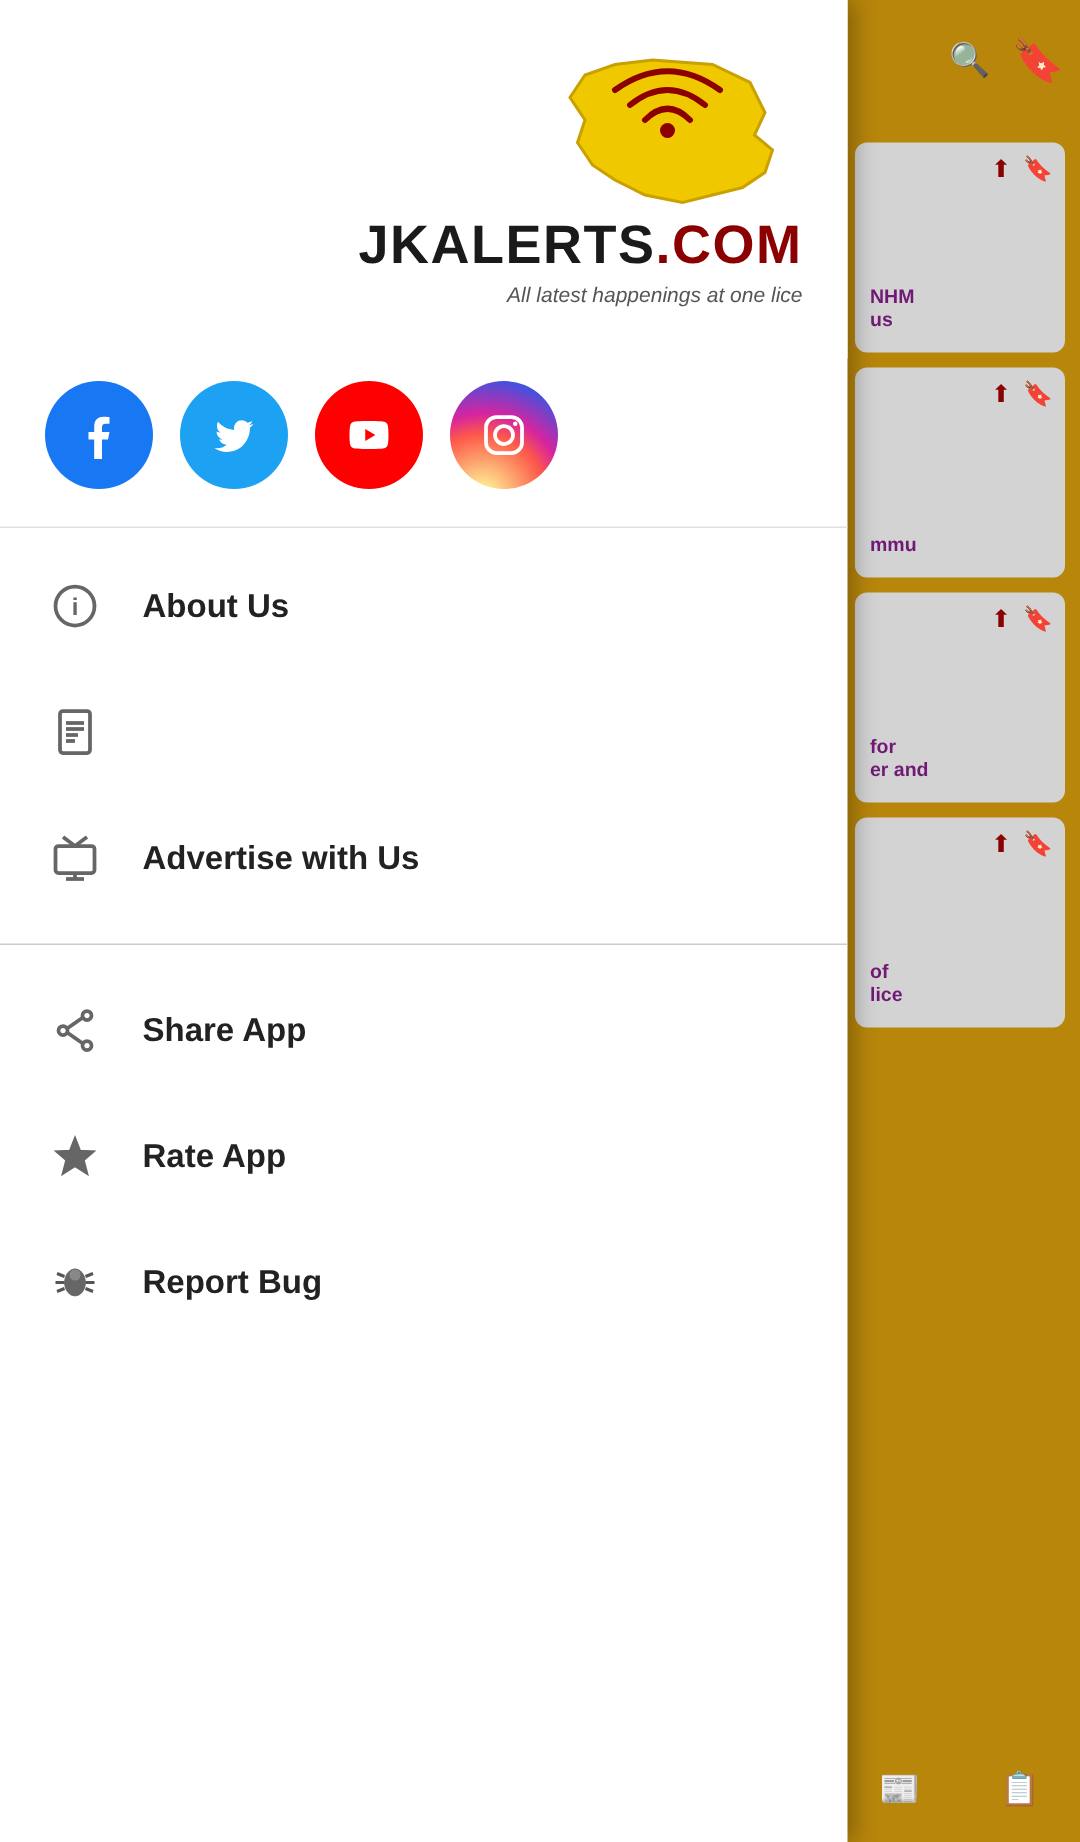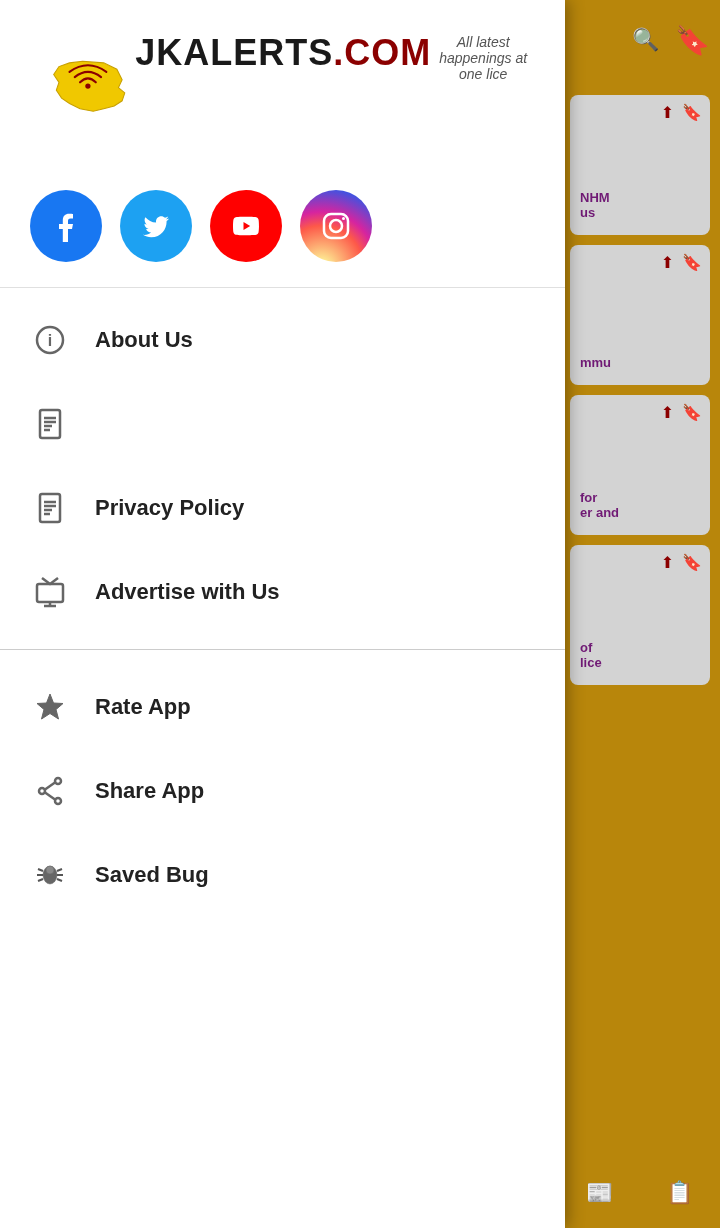--- a/index.html
+++ b/index.html
@@ -102,22 +102,22 @@
     
     .logo-section {
       padding: 30px 30px 20px 30px;
       text-align: center;
       background: #fff;
     }
 
     
     .logo-svg-container {
       display: flex;
-      flex-direction: row;
-      align-items: flex-start;
+      flex-direction: column;
+      align-items: flex-end;
       margin-bottom: 15px;
     }
 
     .brand-name {
       font-size: 36px;
       font-weight: bold;
       color: #1a1a1a;
       letter-spacing: 1px;
       margin-top: 2px;
     }
@@ -329,85 +329,73 @@
         <svg viewBox="0 0 32 32" fill="none" stroke="#666" stroke-width="2.5">
           <rect x="6" y="2" width="20" height="28" rx="2"></rect>
           <line x1="10" y1="10" x2="22" y2="10"></line>
           <line x1="10" y1="14" x2="22" y2="14"></line>
           <line x1="10" y1="18" x2="18" y2="18"></line>
           <line x1="10" y1="22" x2="16" y2="22"></line>
         </svg>
       </div>
     </div>
 
-    <div class="menu-item">
-      <div class="menu-icon">
-        <svg viewBox="0 0 32 32" fill="none" stroke="#666" stroke-width="2.5">
-          <rect x="6" y="2" width="20" height="28" rx="2"></rect>
-          <line x1="10" y1="10" x2="22" y2="10"></line>
-          <line x1="10" y1="14" x2="22" y2="14"></line>
-          <line x1="10" y1="18" x2="18" y2="18"></line>
-          <line x1="10" y1="22" x2="16" y2="22"></line>
-        </svg>
-      </div>
-      <span class="menu-label">Privacy Policy</span>
-    </div>
 
 
     <div class="menu-item">
       <div class="menu-icon">
         <svg viewBox="0 0 32 32" fill="none" stroke="#666" stroke-width="2.5">
           <rect x="3" y="8" width="26" height="18" rx="2"></rect>
           <line x1="10" y1="30" x2="22" y2="30"></line>
           <line x1="16" y1="26" x2="16" y2="30"></line>
           <polyline points="8,2 16,8 24,2" stroke="#666" stroke-width="2.5" fill="none"></polyline>
         </svg>
       </div>
       <span class="menu-label">Advertise with Us</span>
     </div>
   </div>
 
   <div class="section-divider"></div>
 
   <div class="menu-section">
 
-
-    <div class="menu-item">
-      <div class="menu-icon">
-        <svg viewBox="0 0 32 32" fill="#666" stroke="#666" stroke-width="1">
-          <path d="M16,3 L19.5,12 L29,12.5 L22,18.5 L24.5,28 L16,22.5 L7.5,28 L10,18.5 L3,12.5 L12.5,12 Z"></path>
-        </svg>
-      </div>
-      <span class="menu-label">Rate App</span>
-    </div>
 
     <div class="menu-item">
       <div class="menu-icon">
         <svg viewBox="0 0 32 32" fill="none" stroke="#666" stroke-width="2.5">
           <circle cx="24" cy="6" r="3"></circle>
           <circle cx="8" cy="16" r="3"></circle>
           <circle cx="24" cy="26" r="3"></circle>
           <line x1="11" y1="14.5" x2="21" y2="7.5"></line>
           <line x1="11" y1="17.5" x2="21" y2="24.5"></line>
         </svg>
       </div>
       <span class="menu-label">Share App</span>
+    </div>
+
+    <div class="menu-item">
+      <div class="menu-icon">
+        <svg viewBox="0 0 32 32" fill="#666" stroke="#666" stroke-width="1">
+          <path d="M16,3 L19.5,12 L29,12.5 L22,18.5 L24.5,28 L16,22.5 L7.5,28 L10,18.5 L3,12.5 L12.5,12 Z"></path>
+        </svg>
+      </div>
+      <span class="menu-label">Rate App</span>
     </div>
 
     <div class="menu-item">
       <div class="menu-icon">
         <svg viewBox="0 0 32 32" fill="#666" stroke="#666" stroke-width="0.5">
           <ellipse cx="16" cy="16" rx="7" ry="9" fill="#666"></ellipse>
           <circle cx="16" cy="11" r="4" fill="#888"></circle>
           <line x1="9" y1="12" x2="4" y2="10" stroke="#555" stroke-width="2"></line>
           <line x1="9" y1="16" x2="3" y2="16" stroke="#555" stroke-width="2"></line>
           <line x1="9" y1="20" x2="4" y2="22" stroke="#555" stroke-width="2"></line>
           <line x1="23" y1="12" x2="28" y2="10" stroke="#555" stroke-width="2"></line>
           <line x1="23" y1="16" x2="29" y2="16" stroke="#555" stroke-width="2"></line>
           <line x1="23" y1="20" x2="28" y2="22" stroke="#555" stroke-width="2"></line>
         </svg>
       </div>
-      <span class="menu-label">Saved Bug</span>
+      <span class="menu-label">Report Bug</span>
     </div>
 
   </div>
 
 </div>
 
 </body></html>

